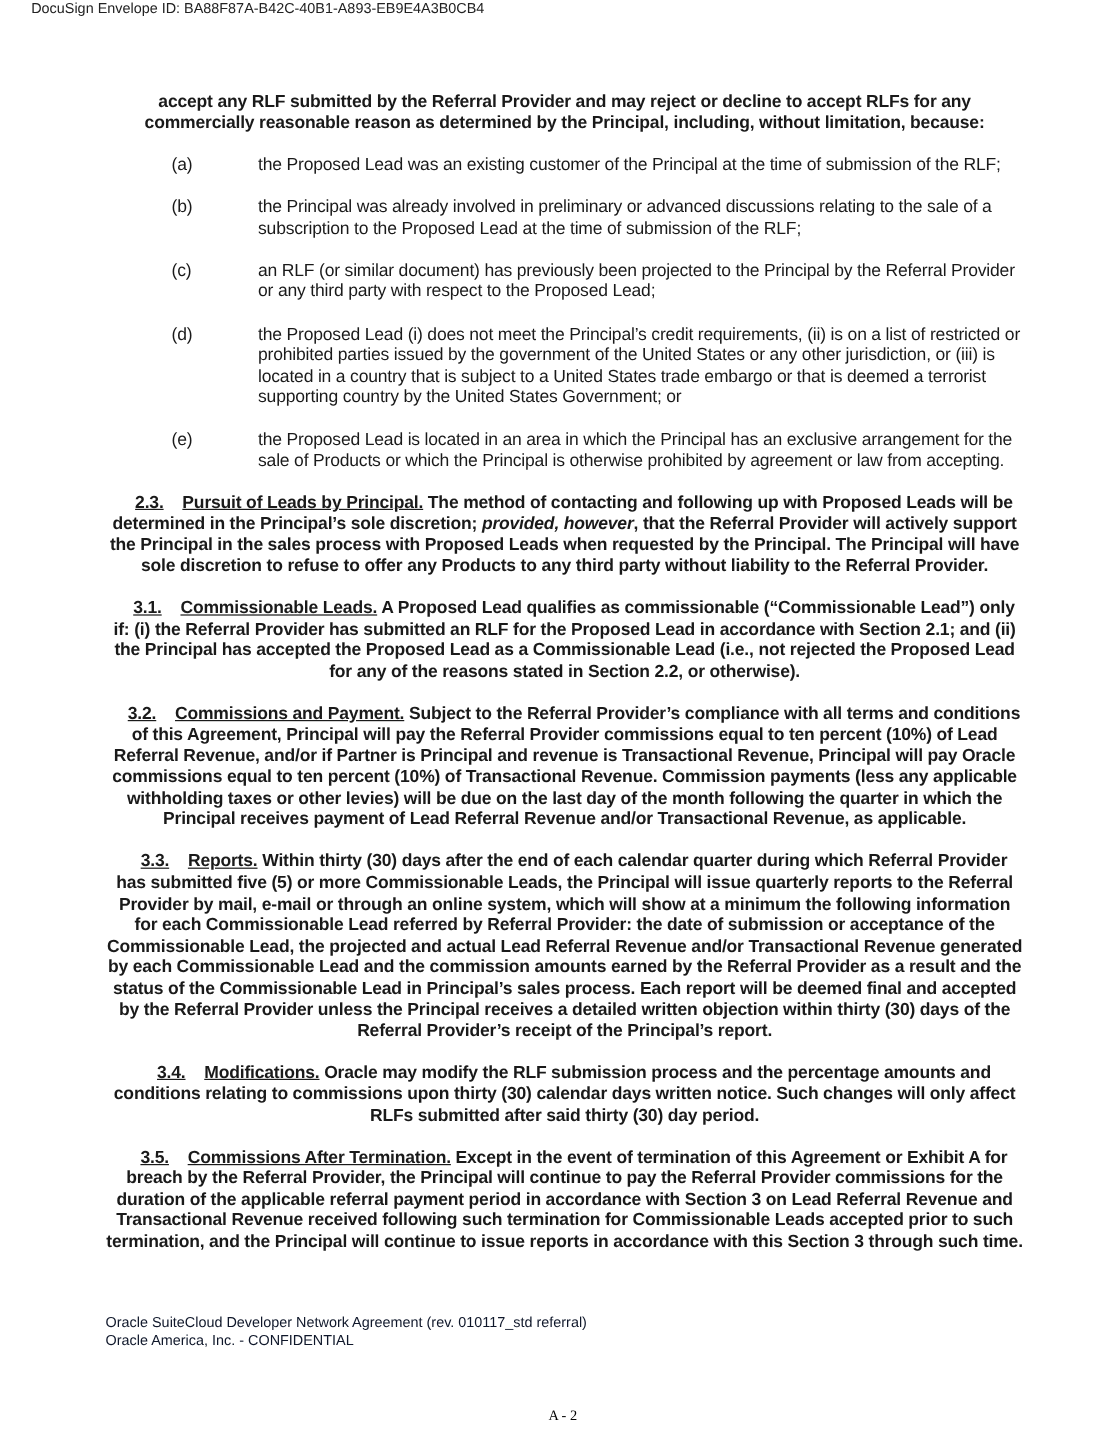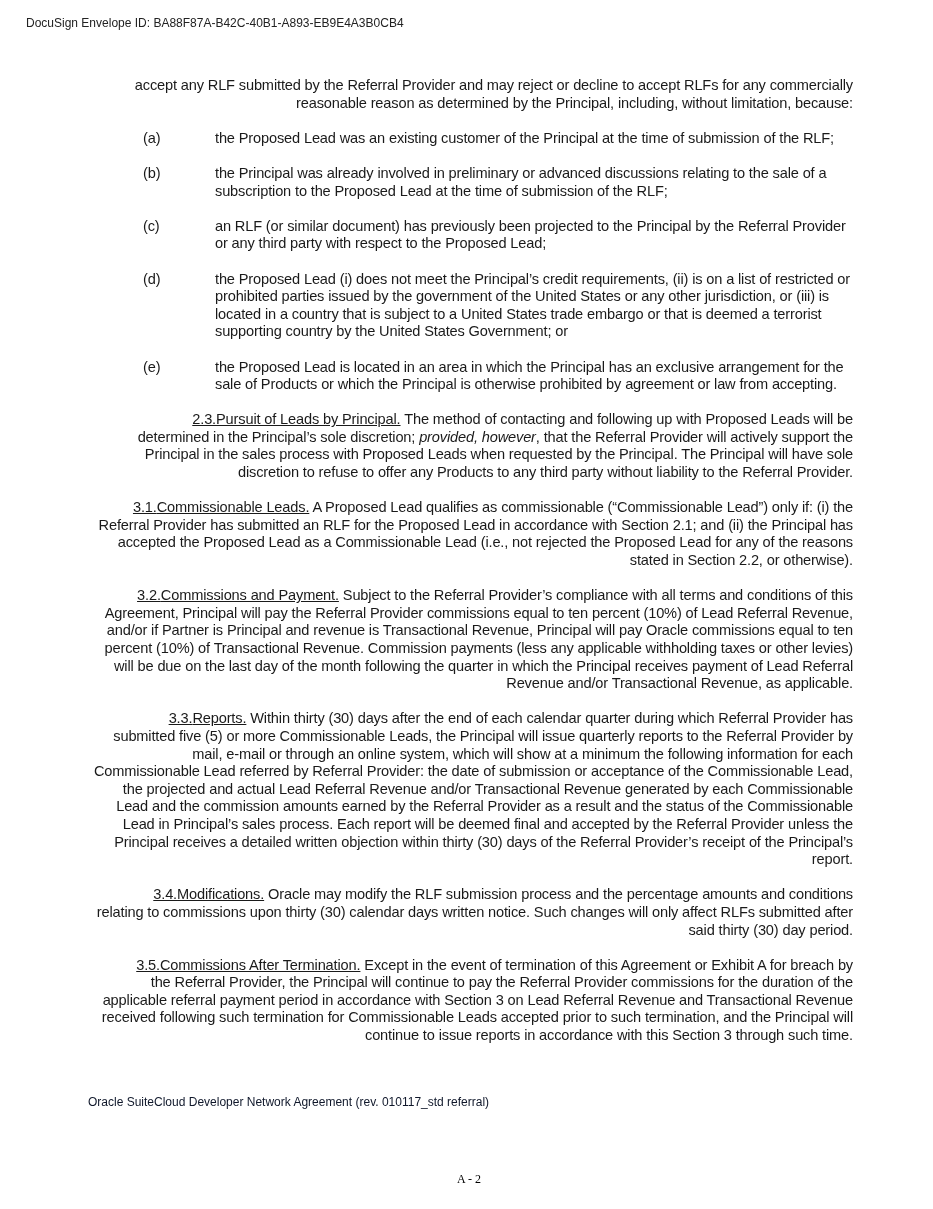--- a/index.html
+++ b/index.html
@@ -1,20 +1,20 @@
 <!DOCTYPE html>
 <html><head>
 <meta charset="utf-8">
 <style>
   html, body { margin: 0; padding: 0; background: #ffffff; }
   body { width: 933px; height: 1209px; position: relative; overflow: hidden; color: #1a1a1a; }
-  .envelope { position: absolute; left: 26px; top: 16px; font-family: "Liberation Sans", sans-serif; font-size: 12px; color: #222; }
+  .envelope { position: absolute; left: 26px; top: 0; font-family: "Liberation Sans", sans-serif; font-size: 12px; color: #222; }
   .page { position: absolute; left: 88px; top: 77px; width: 765px; font-family: "Liberation Sans", sans-serif; font-size: 14.6px; line-height: 17.6px; letter-spacing: -0.15px; }
   p { margin: 0; }
-  .para { margin-bottom: 17.6px; text-align: right; }
+  .para { margin-bottom: 17.6px; text-align: center; font-weight: bold; }
   .list { margin: 0 0 17.6px 0; padding-left: 55px; }
   .item { display: flex; margin-bottom: 17.6px; }
   .item:last-child { margin-bottom: 0; }
   .item .lbl { width: 27px; flex: none; }
   .item .txt { flex: 1; margin-left: 45px; }
   .sec-num { text-decoration: underline; display: inline-block; width: 55px; }
   .sec-title { text-decoration: underline; }
   .heading { font-weight: bold; margin-bottom: 17.6px; }
   .heading .num { display: inline-block; width: 55px; }
   em { font-style: italic; }
@@ -61,15 +61,16 @@
 
   <p class="para"><span class="sec-num">3.3.</span><span class="sec-title">Reports.</span><span>  Within thirty (30) days after the end of each calendar quarter during which Referral Provider has submitted five (5) or more Commissionable Leads, the Principal will issue quarterly reports to the Referral Provider by mail, e-mail or through an online system, which will show at a minimum the following information for each Commissionable Lead referred by Referral Provider: the date of submission or acceptance of the Commissionable Lead, the projected and actual Lead Referral Revenue and/or Transactional Revenue generated by each Commissionable Lead and the commission amounts earned by the Referral Provider as a result and the status of the Commissionable Lead in Principal’s sales process.  Each report will be deemed final and accepted by the Referral Provider unless the Principal receives a detailed written objection within thirty (30) days of the Referral Provider’s receipt of the Principal’s report.</span></p>
 
   <p class="para"><span class="sec-num">3.4.</span><span class="sec-title">Modifications.</span><span>  Oracle may modify the RLF submission process and the percentage amounts and conditions relating to commissions upon thirty (30) calendar days written notice. Such changes will only affect RLFs submitted after said thirty (30) day period.</span></p>
 
   <p class="para"><span class="sec-num">3.5.</span><span class="sec-title">Commissions After Termination.</span><span>  Except in the event of termination of this Agreement or Exhibit A for breach by the Referral Provider, the Principal will continue to pay the Referral Provider commissions for the duration of the applicable referral payment period in accordance with Section 3 on Lead Referral Revenue and Transactional Revenue received following such termination for Commissionable Leads accepted prior to such termination, and the Principal will continue to issue reports in accordance with this Section 3 through such time.</span></p>
 </div>
 
 <div class="footer">
   <div>Oracle SuiteCloud Developer Network Agreement (rev. 010117_std referral)</div>
+  <div>Oracle America, Inc. -  CONFIDENTIAL</div>
 </div>
 
 <div class="pageno">A - 2</div>
 
 </body></html>

